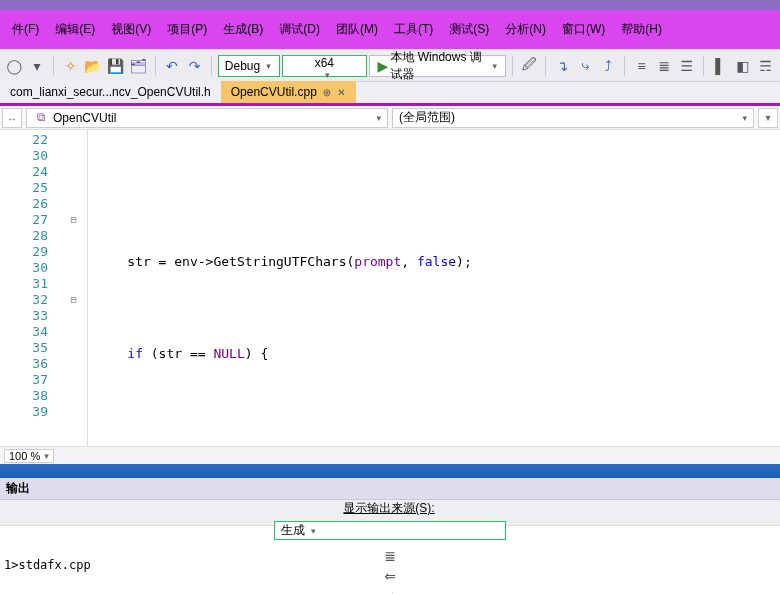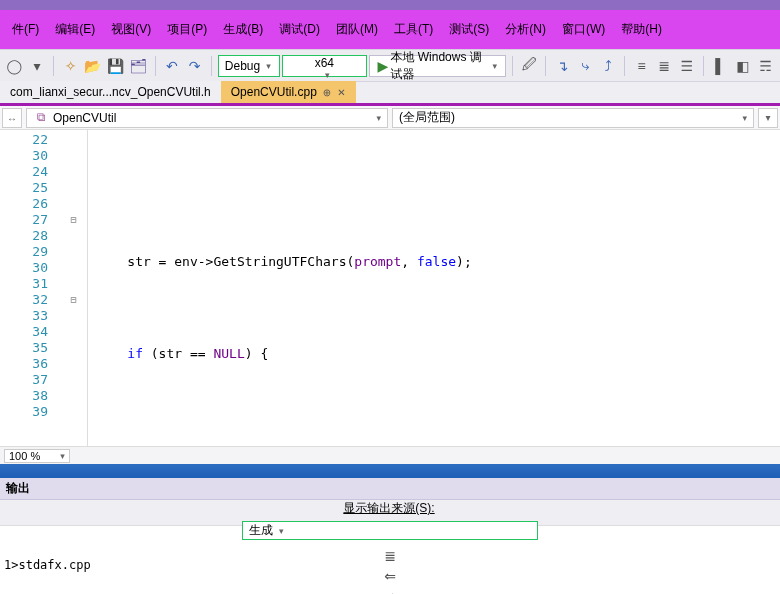--- a/index.html
+++ b/index.html
@@ -42,21 +42,21 @@
   .margin2 { width: 28px; background: #fff; border-right: 1px solid #ddd; padding-top:2px; }
   .margin2 .mrow { height:16px; line-height:16px; text-align:center; font-size:10px; color:#888; }
   .code { flex: 1; padding-top: 2px; white-space: pre; overflow:hidden; }
   .code .crow { height: 16px; line-height: 16px; padding-left: 8px; }
   .kw { color: #0000ff; }
   .id { color: #000; }
   .purple { color: #6f008a; margin-top: 8px; }
   
   
   .zoombar { height: 18px; background: #f4f4f7; border-top: 1px solid #ddd; display: flex; align-items: center; padding: 0 4px; font-size: 11px; }
-  .zoomcombo { border: 1px solid #ccc; background: #fff; padding: 0 4px; font-size: 11px; cursor: pointer; display:flex; align-items:center; gap:20px;}
+  .zoomcombo { border: 1px solid #ccc; background: #fff; padding: 0 4px; font-size: 11px; cursor: pointer; display:flex; align-items:center; gap:4px;}
   .blankbar { height: 14px; background: linear-gradient(#2d6dc1,#1e5fb7); }
 
   
   .out-header { height: 22px; background: #e0dced; display: flex; align-items: center; padding: 0 6px; font-size: 12px; border-bottom:1px solid #cac4dc;font-weight:bold;}
   .out-header .title { }
   .out-toolbar { height: 26px; background: #eeeef3; display: flex; align-items: center; padding: 0 4px; gap: 4px; border-bottom:1px solid #ddd;flex-direction:column;}
   .out-toolbar .lbl { font-size: 12px; margin-right: 2px; }
   .out-body { background: #fff; font-family: Consolas, "Microsoft YaHei", monospace; font-size: 12px; padding: 2px 4px; line-height: 15px; white-space: pre; overflow:hidden; height: 122px;}
   .out-body .orow { height: 15px; }
   .underline { text-decoration: underline; }
@@ -218,21 +218,21 @@
     </div>
   <div class="spacer"></div>
 </div>
 <div class="blankbar"></div>
 
 <div class="out-header">
   <span class="title">输出</span>
 </div>
 <div class="out-toolbar">
   <span class="lbl"><span class="underline">显示输出来源(S):</span></span>
-  <div class="tbcombo" style="width:296px;">
+  <div class="tbcombo" style="width:232px;">
       <span>生成</span>
       <span class="arrow">▾</span>
     </div>
   <div class="tbsep"></div>
   <div class="tbtn">≣</div>
   <div class="tbtn">⇐</div>
   <div class="tbtn">⇒</div>
   <div class="tbtn">✖</div>
   <div class="tbsep"></div>
   <div class="tbtn">↲</div>

